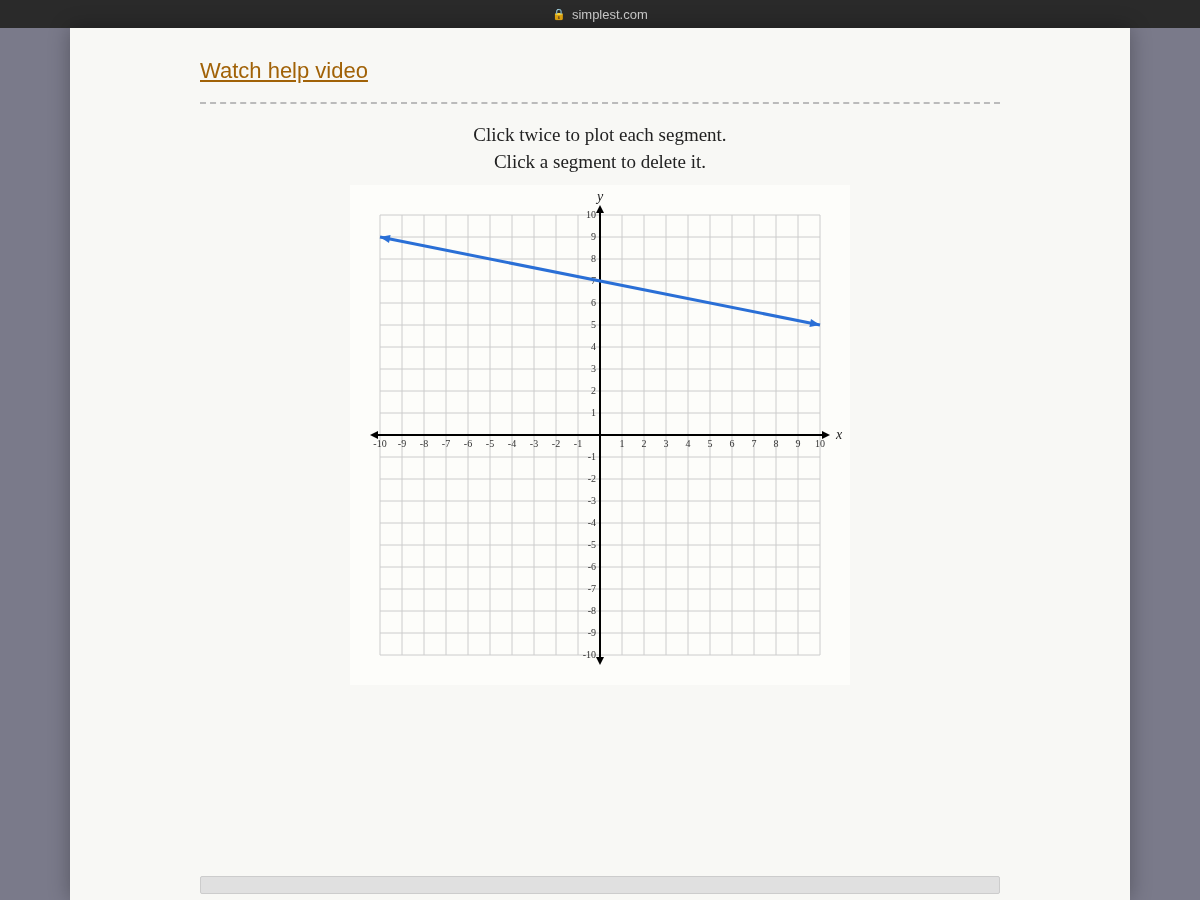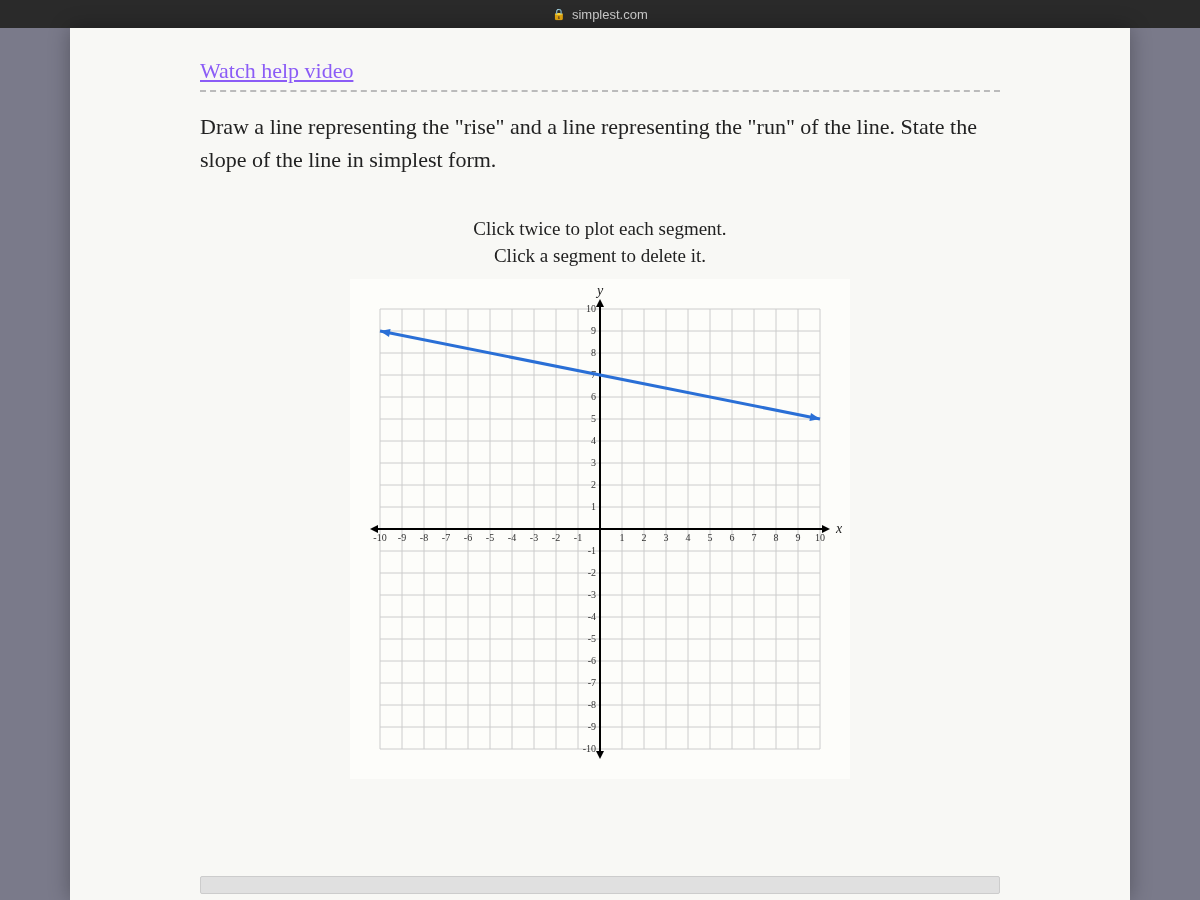--- a/index.html
+++ b/index.html
@@ -29,27 +29,27 @@
     position: absolute;
     top: 28px;
     left: 70px;
     right: 70px;
     bottom: 0;
     background: #f8f8f5;
     padding: 30px 130px 0 130px;
     box-shadow: 0 0 20px rgba(0,0,0,0.3);
   }
   .help-link {
-    font-family: Liberation Serif, serif;
-    color: #8b5cf6;
+    font-family: Liberation Sans, sans-serif;
+    color: #a16207;
     font-size: 22px;
     text-decoration: underline;
     cursor: pointer;
     display: inline-block;
-    margin-bottom: 6px;
+    margin-bottom: 18px;
   }
   .divider {
     border: none;
     border-top: 2px dashed #bbb;
     margin-bottom: 18px;
   }
   .question {
     font-size: 22px;
     color: #222;
     line-height: 1.5;
@@ -90,21 +90,20 @@
 <body>
 
 <div class="browser-bar">
   <span class="lock">🔒</span>
   <span>simplest.com</span>
 </div>
 
 <div class="page">
   <a class="help-link">Watch help video</a>
   <hr class="divider">
-  <p class="question">Draw a line representing the "rise" and a line representing the "run" of the line. State the slope of the line in simplest form.</p>
 
   <div class="instructions">
     <div>Click twice to plot each segment.</div>
     <div>Click a segment to delete it.</div>
   </div>
 
   <div class="graph-wrap">
     <svg class="graph" width="500" height="500" viewBox="0 0 500 500">
         <line x1="30" y1="30" x2="30" y2="470" class="grid-line"></line>
         <line x1="52" y1="30" x2="52" y2="470" class="grid-line"></line>

